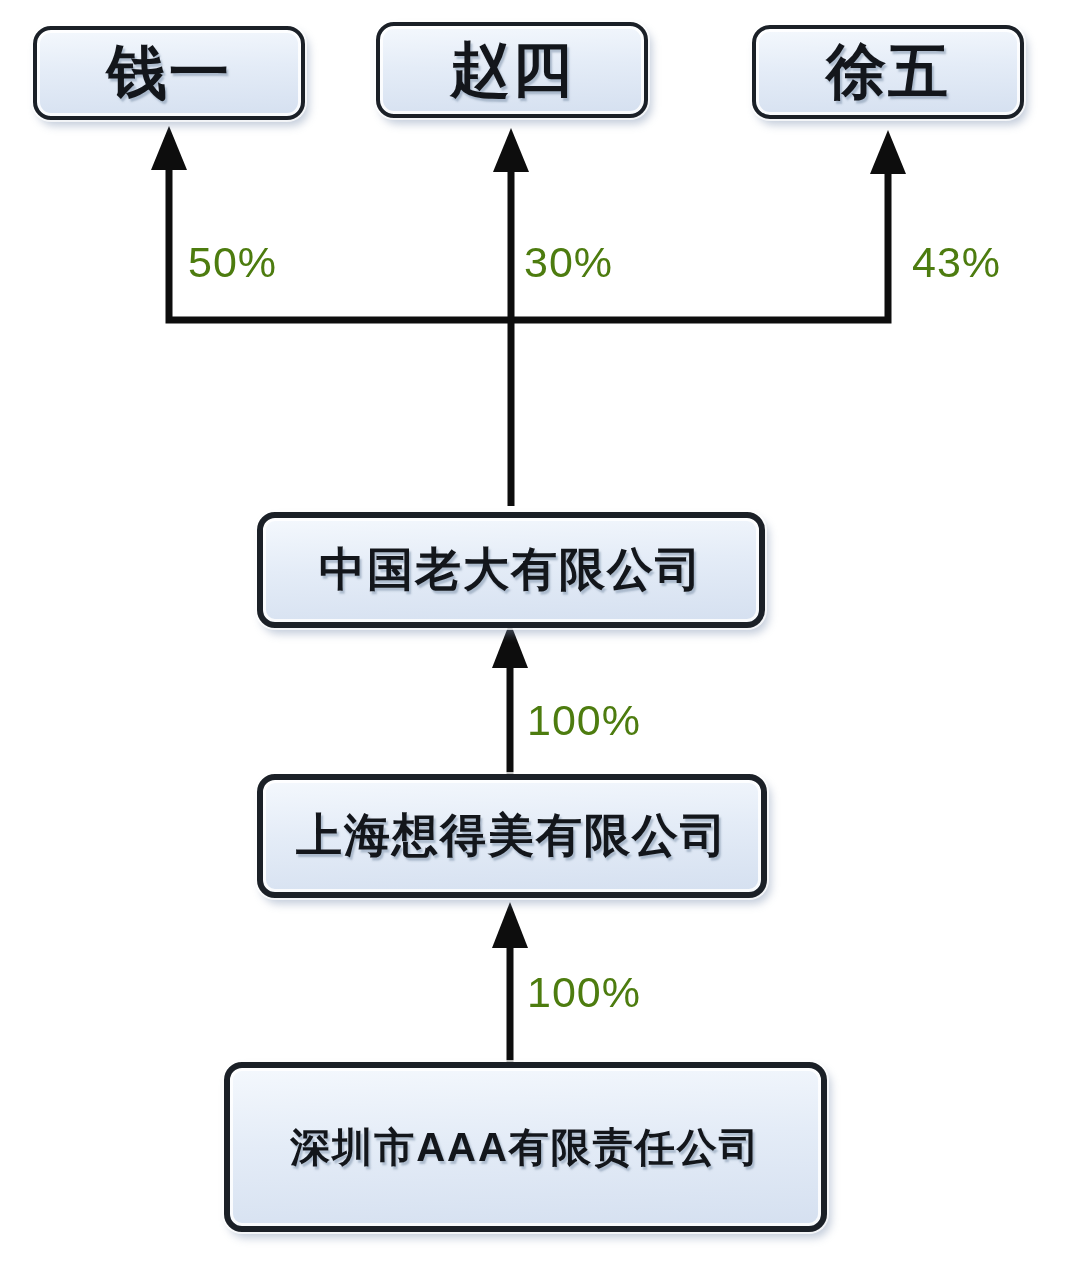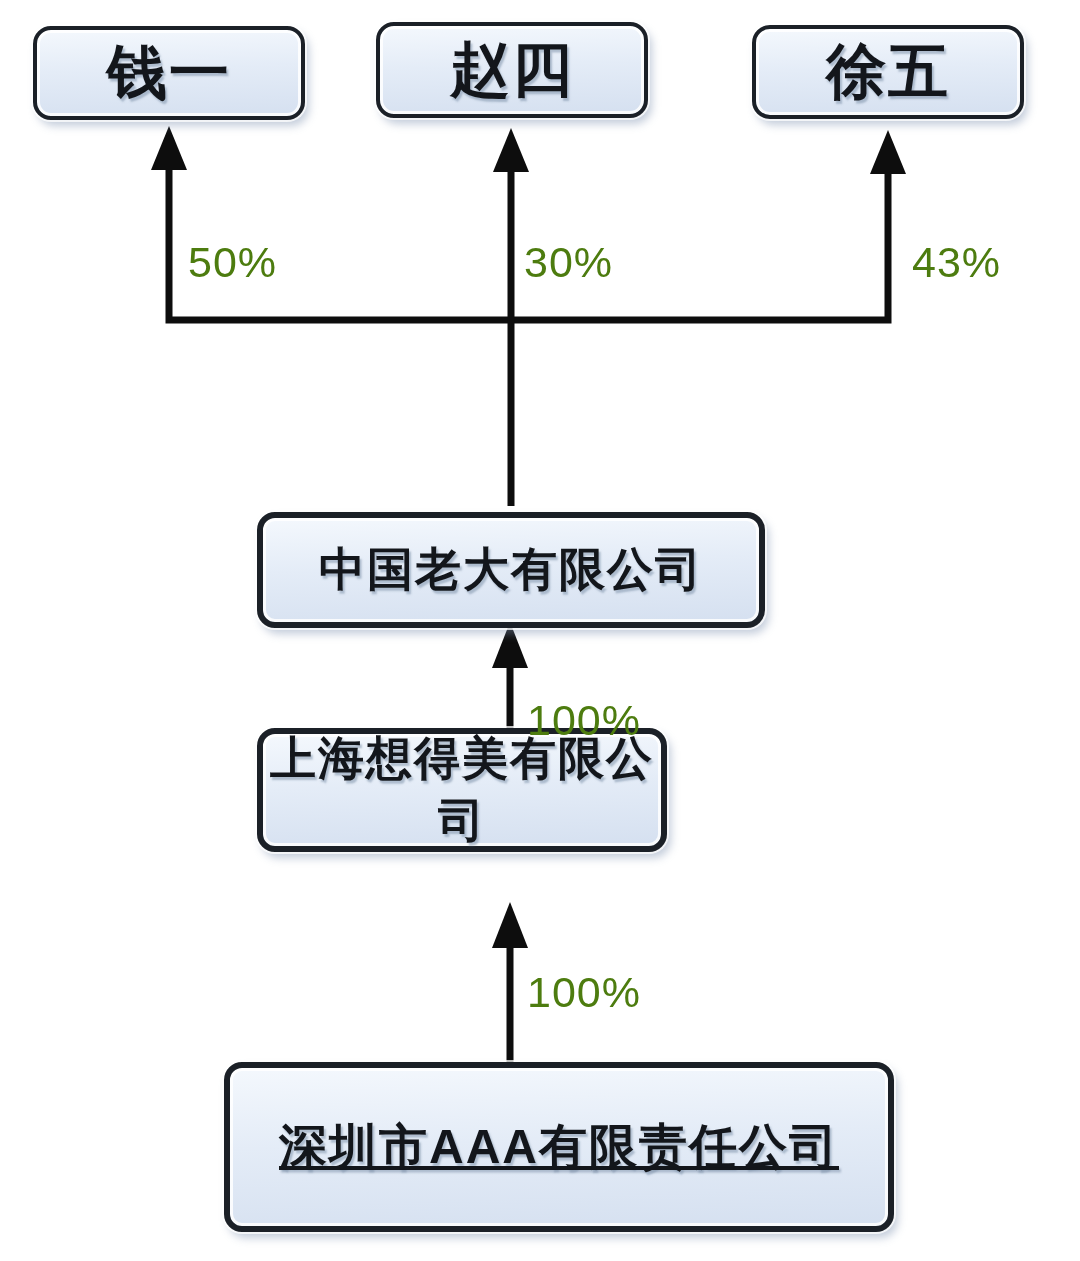--- a/index.html
+++ b/index.html
@@ -36,22 +36,22 @@
     z-index: 2;
     box-sizing: border-box;
   }
   .person { font-size: 60px; border-width: 4px; border-radius: 18px; }
   .company { font-size: 46px; border-width: 6px; border-radius: 18px; }
 
   #box-qianyi   { left: 33px;  top: 26px;  width: 272px; height: 94px; }
   #box-zhaosi   { left: 376px; top: 22px;  width: 272px; height: 96px; }
   #box-xuwu     { left: 752px; top: 25px;  width: 272px; height: 94px; }
   #box-china    { left: 257px; top: 504px; width: 508px; height: 116px; margin-top: 8px; }
-  #box-shanghai { left: 257px; top: 728px; width: 410px; height: 124px; text-align: center; }
-  #box-shenzhen { left: 224px; top: 1062px; width: 670px; height: 170px; font-size: 48px; text-decoration: underline; }
+  #box-shanghai { left: 257px; top: 774px; width: 510px; height: 124px; }
+  #box-shenzhen { left: 224px; top: 1062px; width: 603px; height: 170px; font-size: 40px; }
 
   .pct {
     position: absolute;
     font-size: 43px;
     color: #4d7c0f;
     z-index: 2;
     letter-spacing: 1px;
   }
   #pct-qianyi { left: 188px; top: 238px; }
   #pct-zhaosi { left: 524px; top: 238px; }

